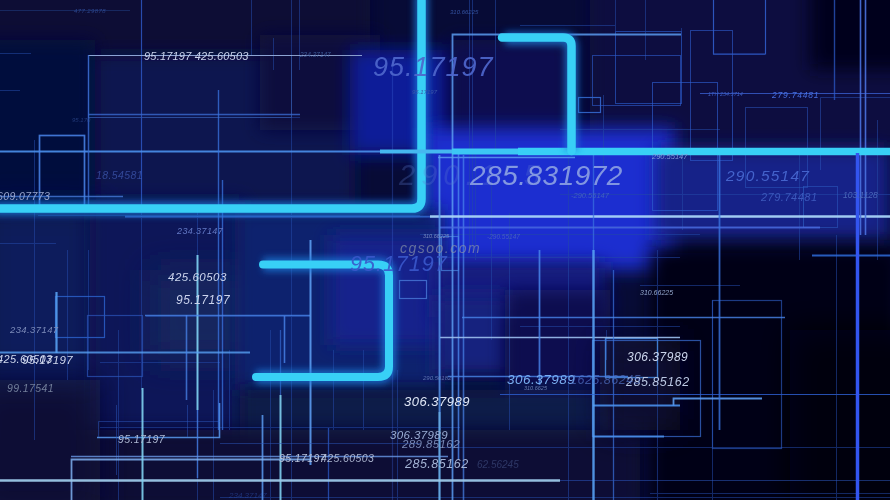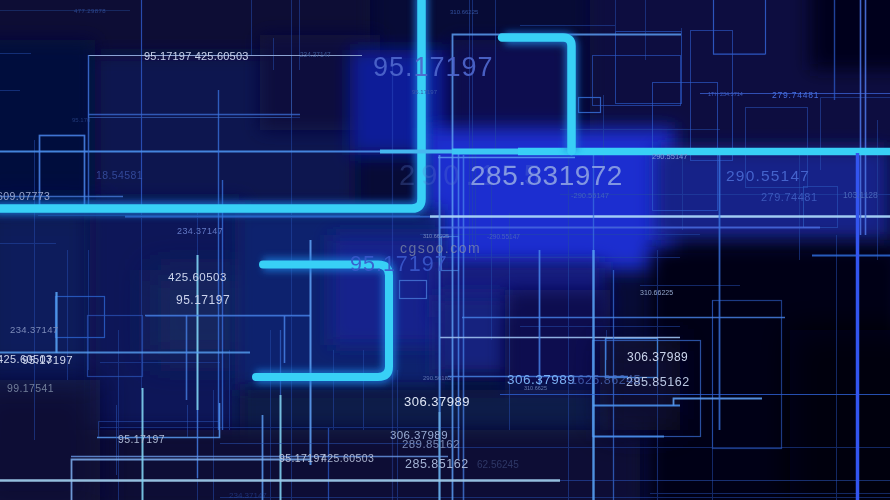--- a/index.html
+++ b/index.html
@@ -1,16 +1,16 @@
 <!DOCTYPE html>
 <html><head>
 <meta charset="utf-8">
 <style>
   html,body{margin:0;padding:0;background:#060a1c;}
-  #stage{width:890px;height:500px;overflow:hidden;position:relative;font-family:"Liberation Sans",sans-serif;}
+  #stage{width:890px;height:500px;overflow:hidden;position:relative;font-family:"Liberation Sans",sans-serif;font-style:italic;}
   svg{display:block;}
 </style>
 </head>
 <body>
 <div id="stage">
 <svg width="890" height="500" viewBox="0 0 890 500">
 <defs>
   <filter id="soft" x="-60%" y="-60%" width="220%" height="220%">
           <feGaussianBlur stdDeviation="16"></feGaussianBlur>
         </filter>

